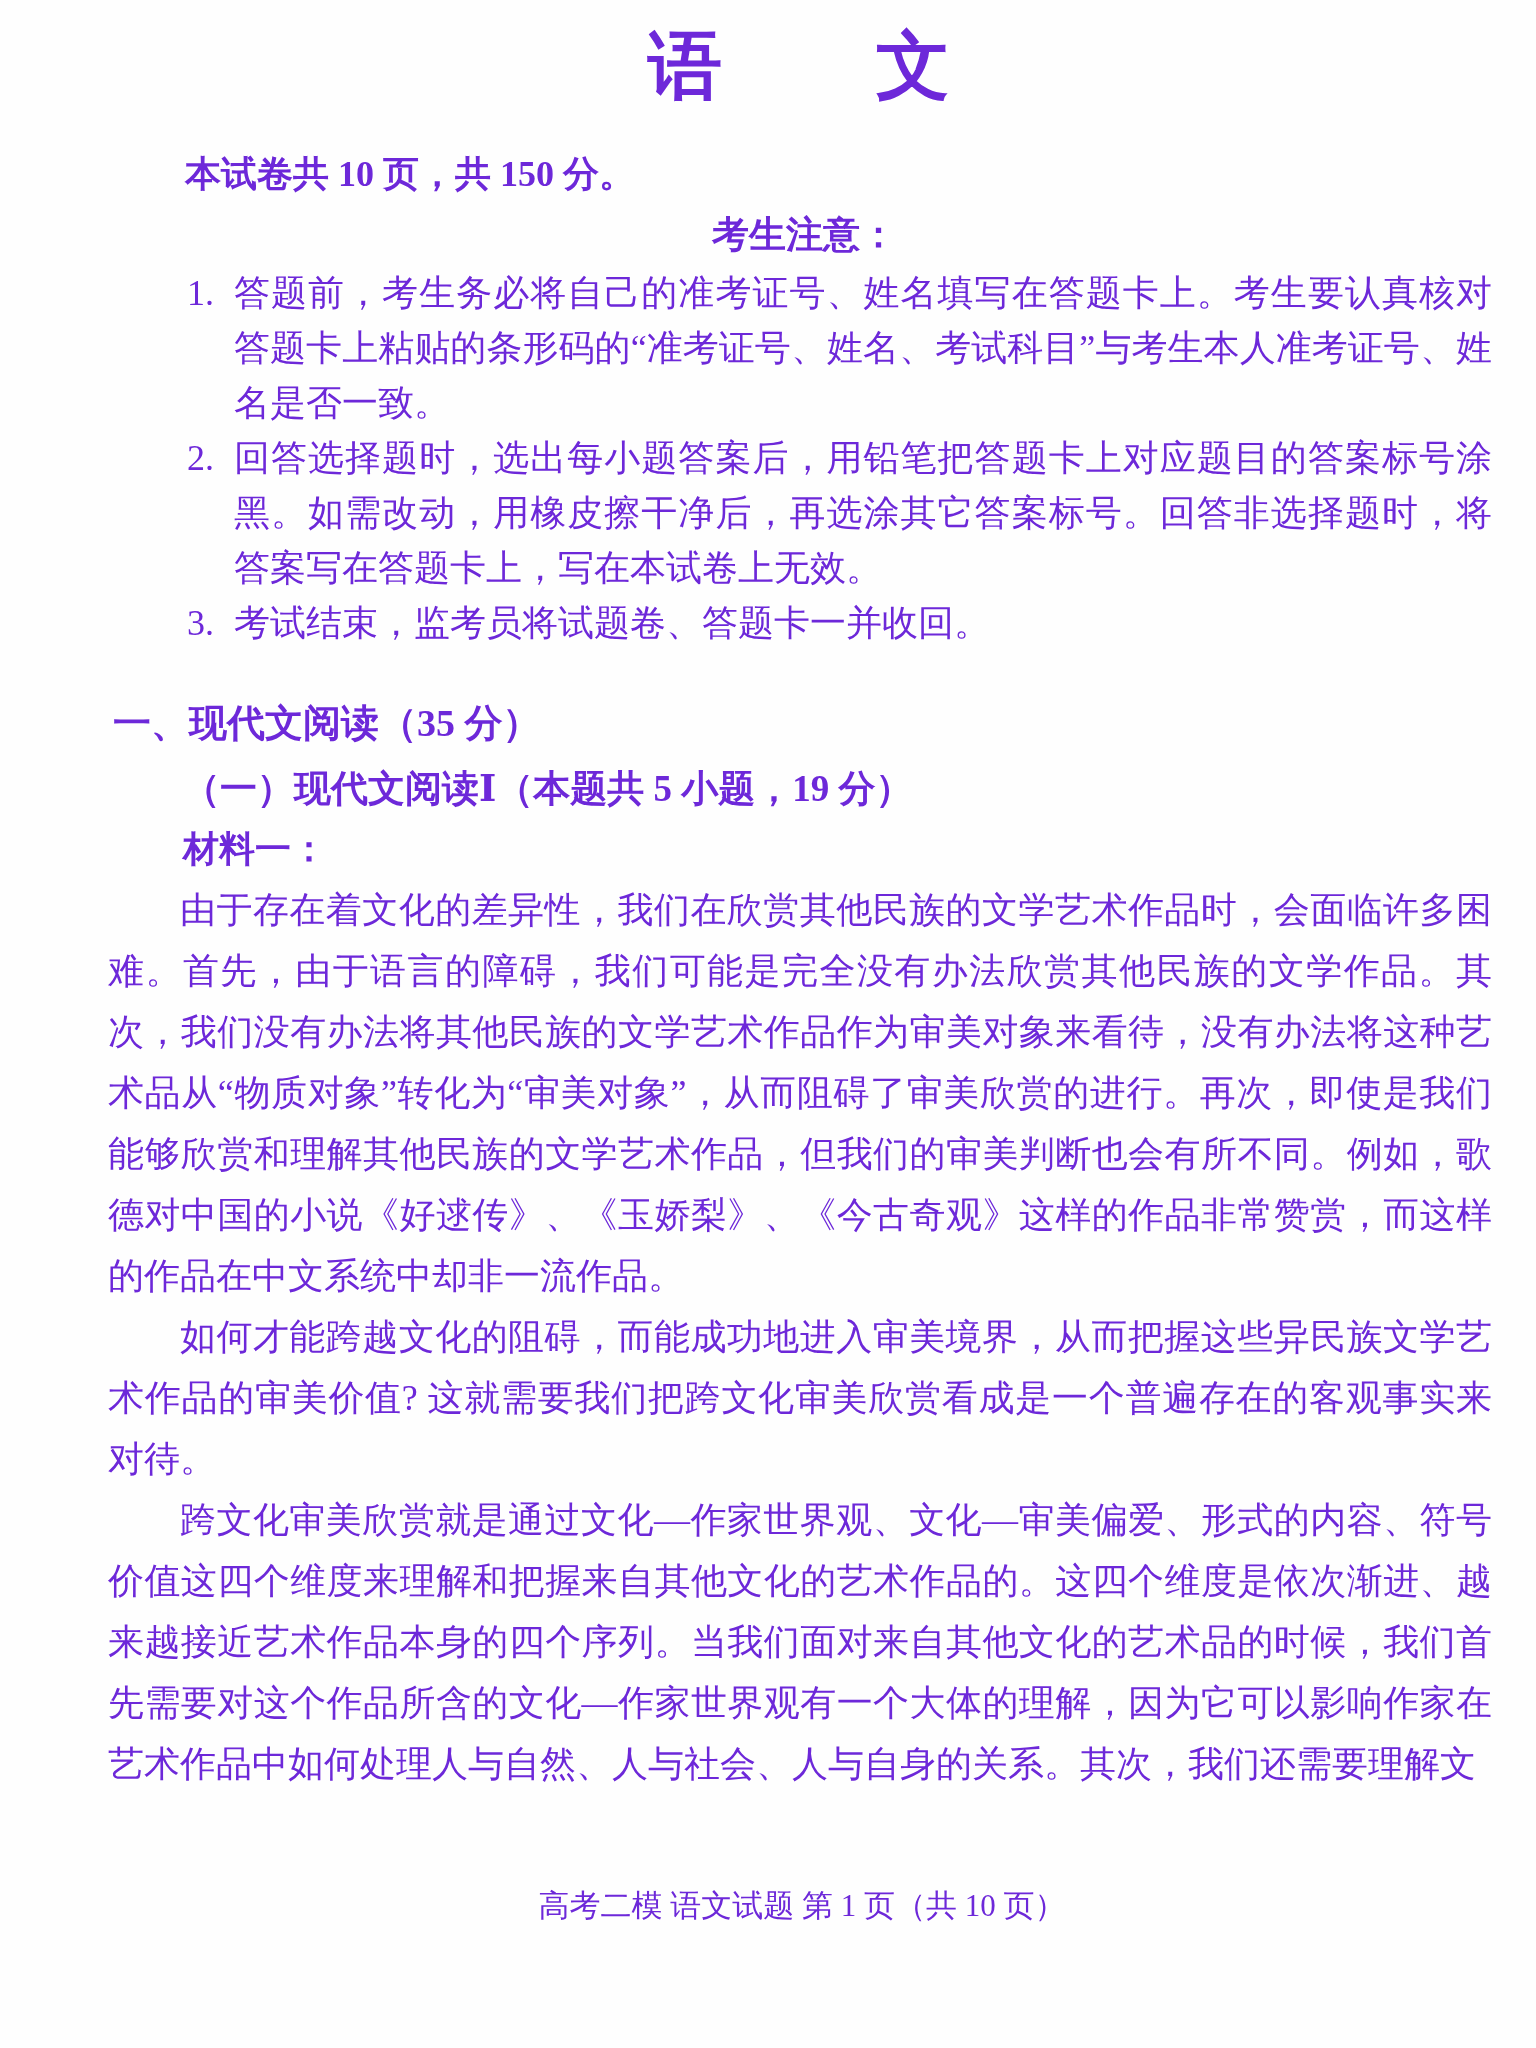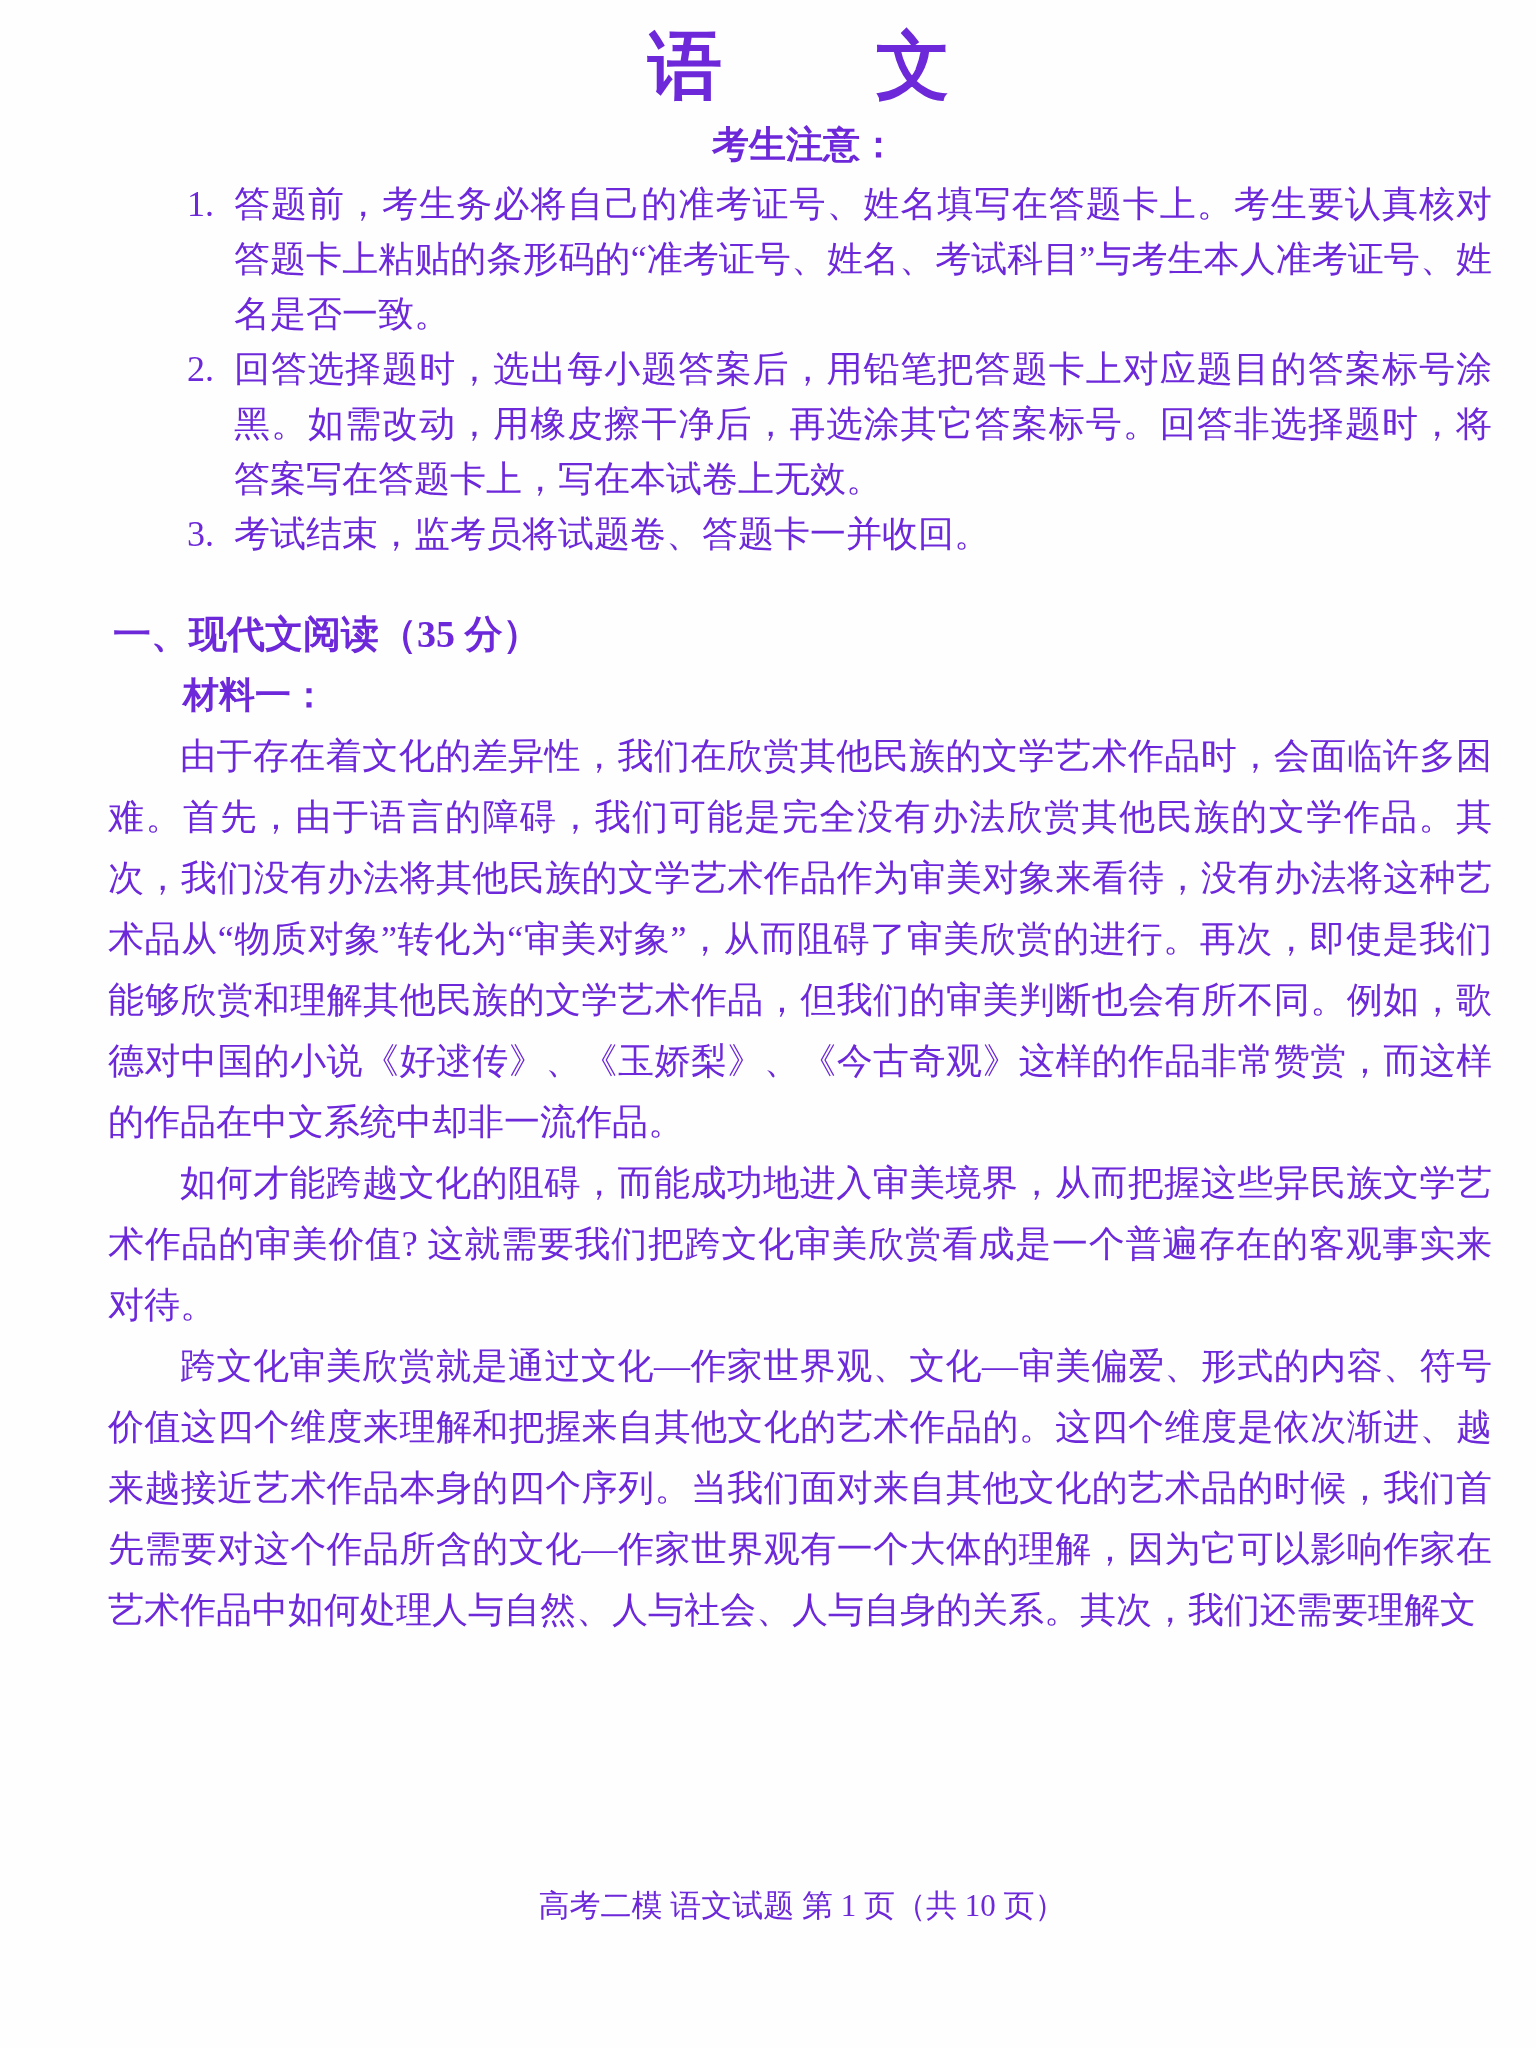--- a/index.html
+++ b/index.html
@@ -104,40 +104,42 @@
   }
 </style>
 </head>
 <body>
 
 <div class="page">
   <div class="content">
 
     <h1 class="title">语　　文</h1>
 
+    <p class="subtitle">本试卷共 10 页，共 150 分。</p>
 
     <div class="notice-heading">考生注意：</div>
 
     <ol class="notices">
       <li class="notice-item">
         <span class="notice-num">1.</span>
         <span class="notice-text">答题前，考生务必将自己的准考证号、姓名填写在答题卡上。考生要认真核对答题卡上粘贴的条形码的“准考证号、姓名、考试科目”与考生本人准考证号、姓名是否一致。</span>
       </li>
       <li class="notice-item">
         <span class="notice-num">2.</span>
         <span class="notice-text">回答选择题时，选出每小题答案后，用铅笔把答题卡上对应题目的答案标号涂黑。如需改动，用橡皮擦干净后，再选涂其它答案标号。回答非选择题时，将答案写在答题卡上，写在本试卷上无效。</span>
       </li>
       <li class="notice-item">
         <span class="notice-num">3.</span>
         <span class="notice-text">考试结束，监考员将试题卷、答题卡一并收回。</span>
       </li>
     </ol>
 
     <div class="section-heading">一、现代文阅读（35 分）</div>
 
+    <div class="section-subheading">（一）现代文阅读Ⅰ（本题共 5 小题，19 分）</div>
 
 
     <div class="material-label">材料一：</div>
 
     <p class="body-para">由于存在着文化的差异性，我们在欣赏其他民族的文学艺术作品时，会面临许多困难。首先，由于语言的障碍，我们可能是完全没有办法欣赏其他民族的文学作品。其次，我们没有办法将其他民族的文学艺术作品作为审美对象来看待，没有办法将这种艺术品从“物质对象”转化为“审美对象”，从而阻碍了审美欣赏的进行。再次，即使是我们能够欣赏和理解其他民族的文学艺术作品，但我们的审美判断也会有所不同。例如，歌德对中国的小说《好逑传》、《玉娇梨》、《今古奇观》这样的作品非常赞赏，而这样的作品在中文系统中却非一流作品。</p>
 
     <p class="body-para">如何才能跨越文化的阻碍，而能成功地进入审美境界，从而把握这些异民族文学艺术作品的审美价值? 这就需要我们把跨文化审美欣赏看成是一个普遍存在的客观事实来对待。</p>
 
     <p class="body-para">跨文化审美欣赏就是通过文化—作家世界观、文化—审美偏爱、形式的内容、符号价值这四个维度来理解和把握来自其他文化的艺术作品的。这四个维度是依次渐进、越来越接近艺术作品本身的四个序列。当我们面对来自其他文化的艺术品的时候，我们首先需要对这个作品所含的文化—作家世界观有一个大体的理解，因为它可以影响作家在艺术作品中如何处理人与自然、人与社会、人与自身的关系。其次，我们还需要理解文</p>
 

